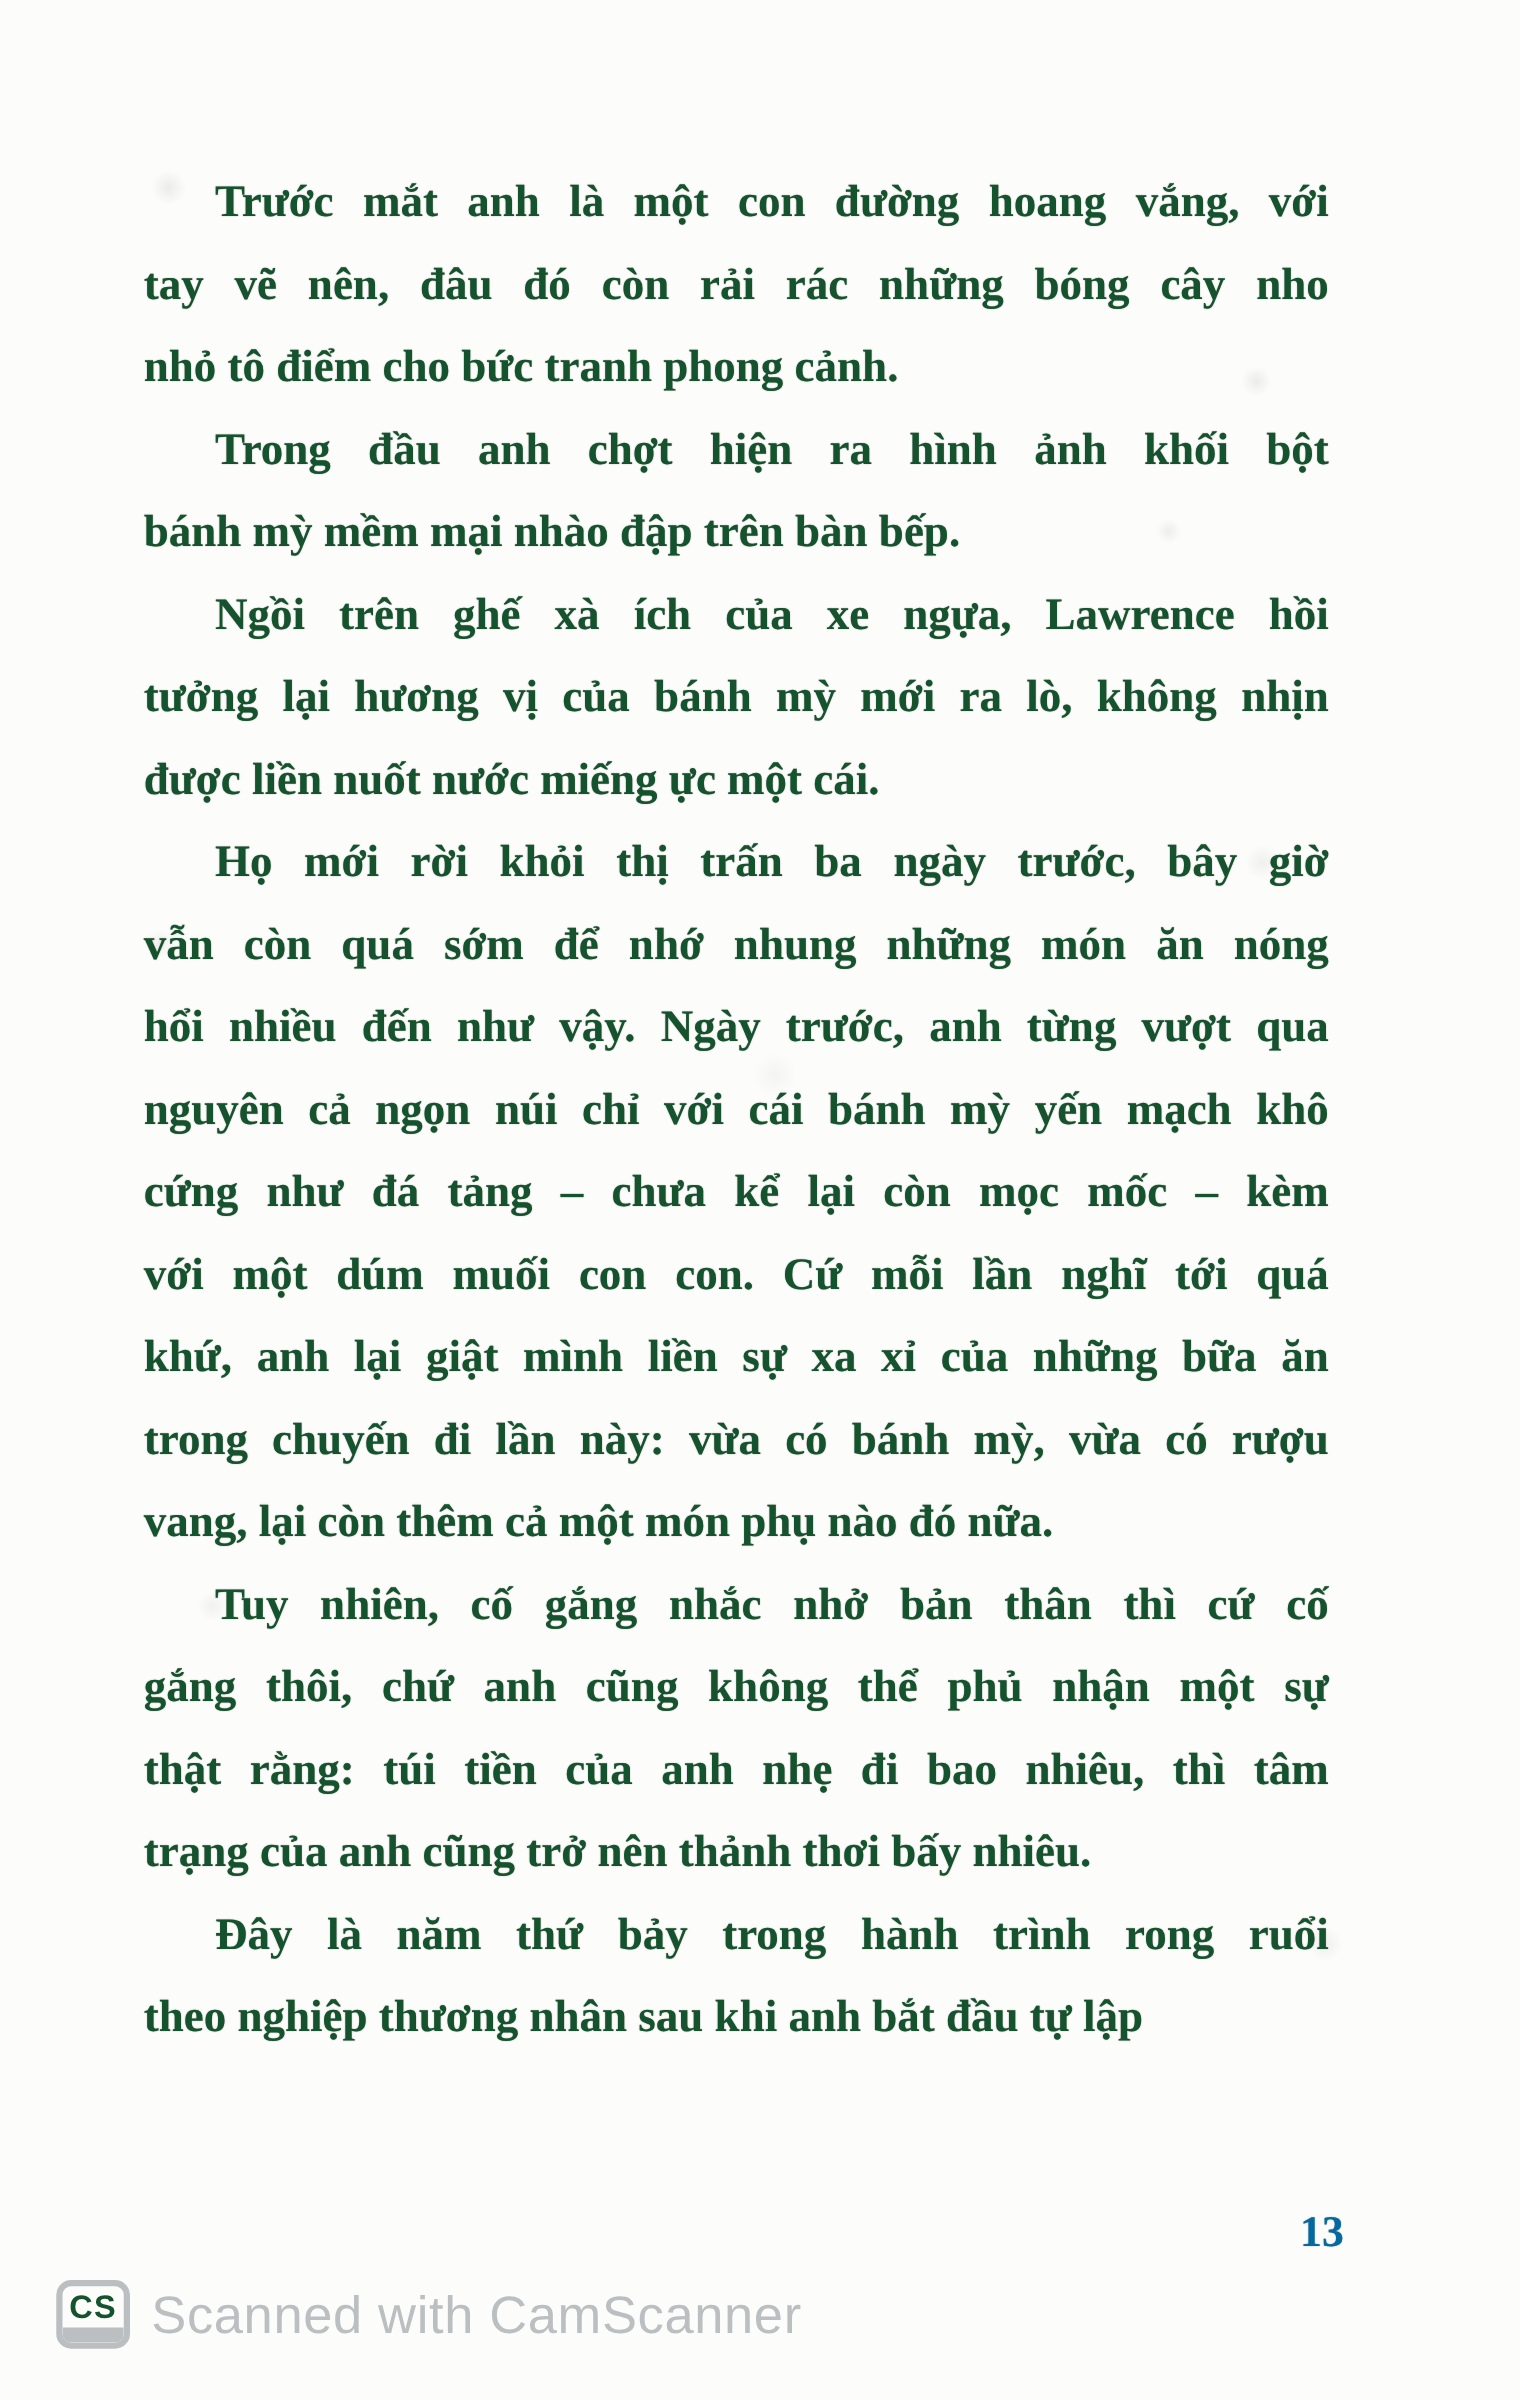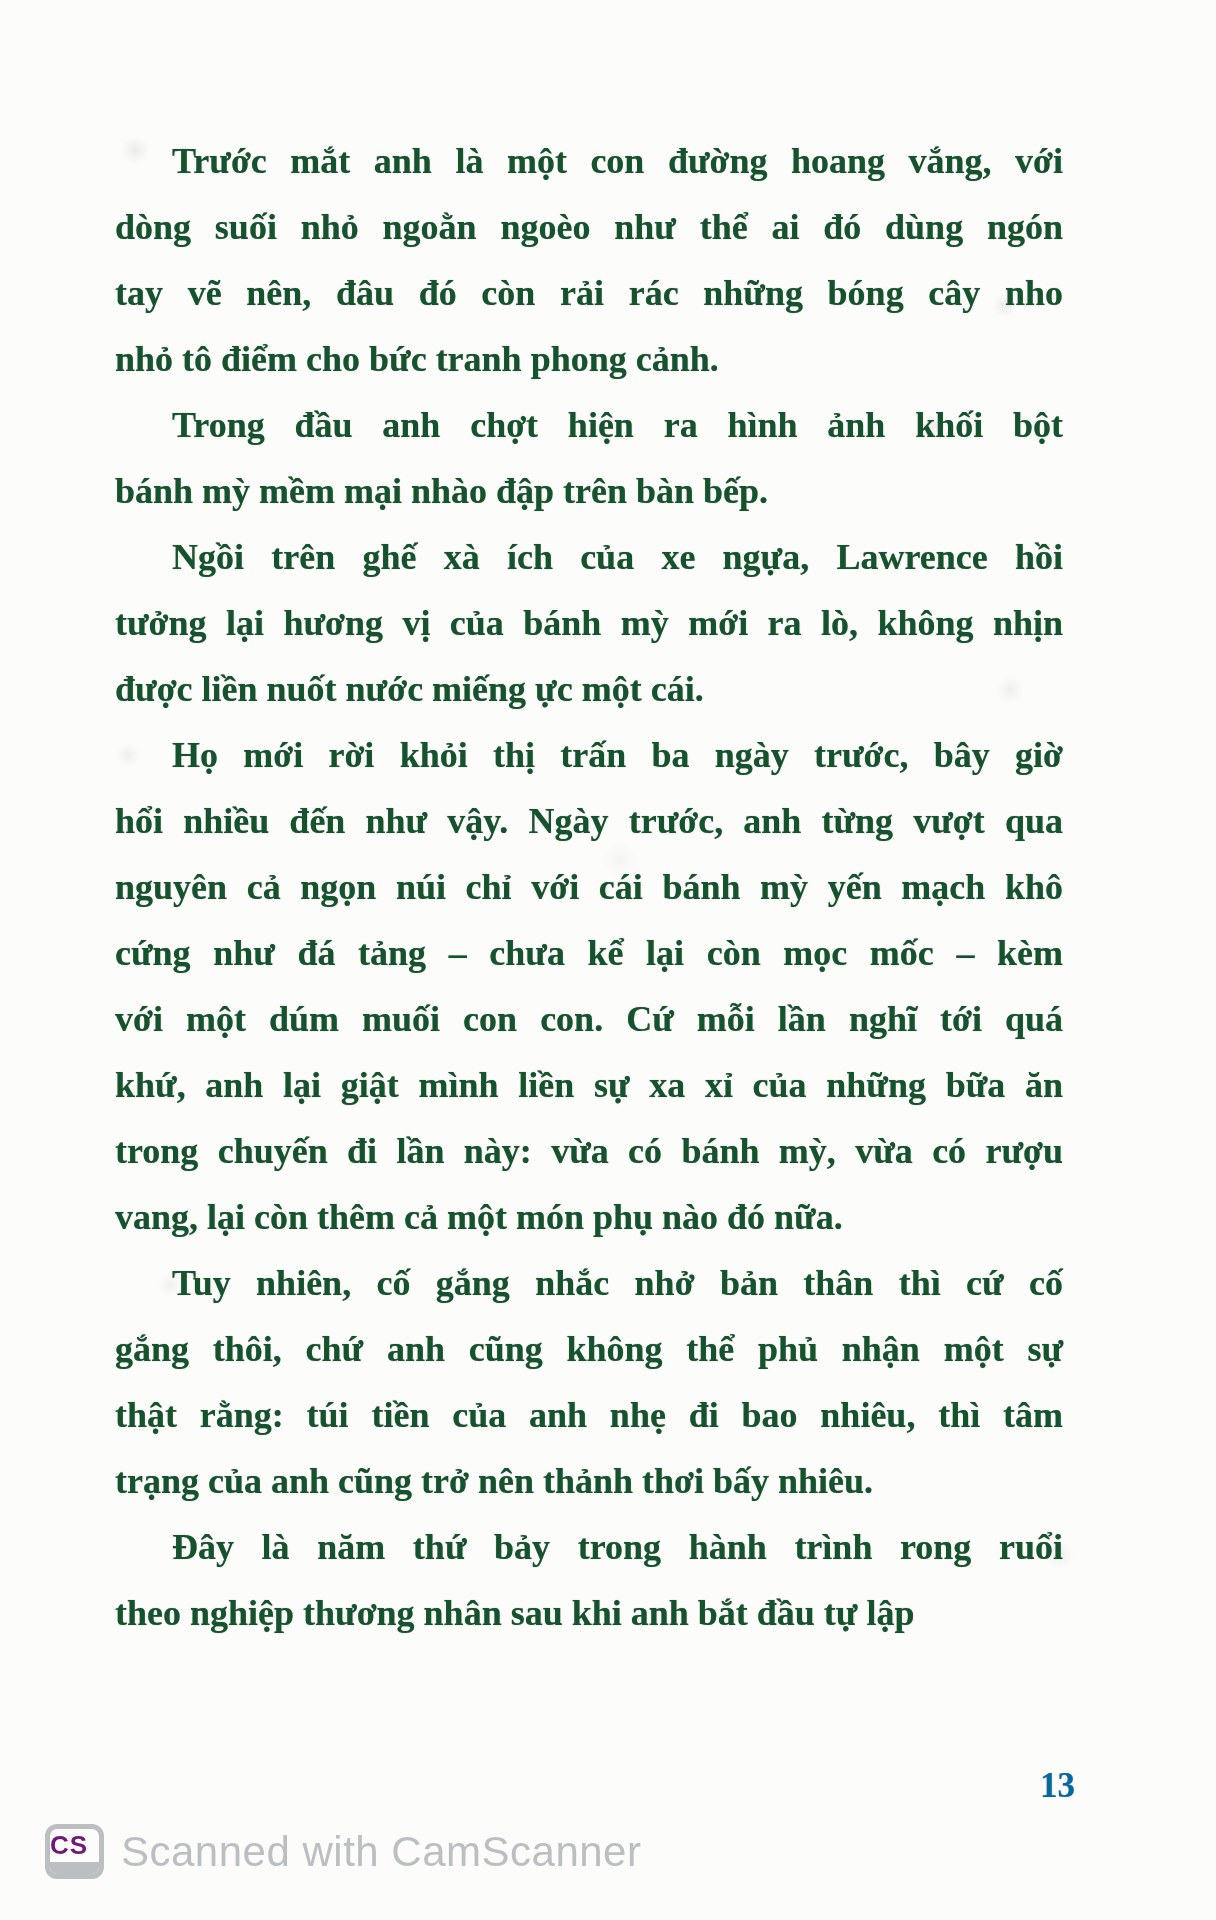--- a/index.html
+++ b/index.html
@@ -77,27 +77,27 @@
     width: 59px;
     height: 55px;
     border: 5px solid #bcbfc2;
     border-radius: 12px;
     background: #fcfcfb;
     overflow: hidden;
     flex: 0 0 auto;
   }
   .cs-logo-text {
     display: block;
-    text-align: left;
+    text-align: center;
     font-family: "Liberation Sans", sans-serif;
     font-weight: 700;
     font-size: 26px;
     line-height: 33px;
     letter-spacing: 1px;
-    color: #701a75;
+    color: #14532d;
   }
   .cs-logo-bar {
     position: absolute;
     left: 0; right: 0; bottom: 0;
     height: 12px;
     background: #bcbfc2;
   }
 
   .watermark-text {
     font-family: "Liberation Sans", sans-serif;
@@ -109,35 +109,35 @@
   }
 </style>
 </head>
 <body>
 
 <div class="page">
 
   <div class="text-block">
       <div class="paragraph">
         <div class="line first">Trước mắt anh là một con đường hoang vắng, với</div>
-        <div class="line">dòng suối nhỏ ngoằn ngoèo như thể ai đó dùng ngón</div>
         <div class="line">tay vẽ nên, đâu đó còn rải rác những bóng cây nho</div>
         <div class="line last">nhỏ tô điểm cho bức tranh phong cảnh.</div>
       </div>
       <div class="paragraph">
         <div class="line first">Trong đầu anh chợt hiện ra hình ảnh khối bột</div>
         <div class="line last">bánh mỳ mềm mại nhào đập trên bàn bếp.</div>
       </div>
       <div class="paragraph">
         <div class="line first">Ngồi trên ghế xà ích của xe ngựa, Lawrence hồi</div>
         <div class="line">tưởng lại hương vị của bánh mỳ mới ra lò, không nhịn</div>
         <div class="line last">được liền nuốt nước miếng ực một cái.</div>
       </div>
       <div class="paragraph">
         <div class="line first">Họ mới rời khỏi thị trấn ba ngày trước, bây giờ</div>
+        <div class="line">vẫn còn quá sớm để nhớ nhung những món ăn nóng</div>
         <div class="line">hổi nhiều đến như vậy. Ngày trước, anh từng vượt qua</div>
         <div class="line">nguyên cả ngọn núi chỉ với cái bánh mỳ yến mạch khô</div>
         <div class="line">cứng như đá tảng – chưa kể lại còn mọc mốc – kèm</div>
         <div class="line">với một dúm muối con con. Cứ mỗi lần nghĩ tới quá</div>
         <div class="line">khứ, anh lại giật mình liền sự xa xỉ của những bữa ăn</div>
         <div class="line">trong chuyến đi lần này: vừa có bánh mỳ, vừa có rượu</div>
         <div class="line last">vang, lại còn thêm cả một món phụ nào đó nữa.</div>
       </div>
       <div class="paragraph">
         <div class="line first">Tuy nhiên, cố gắng nhắc nhở bản thân thì cứ cố</div>

